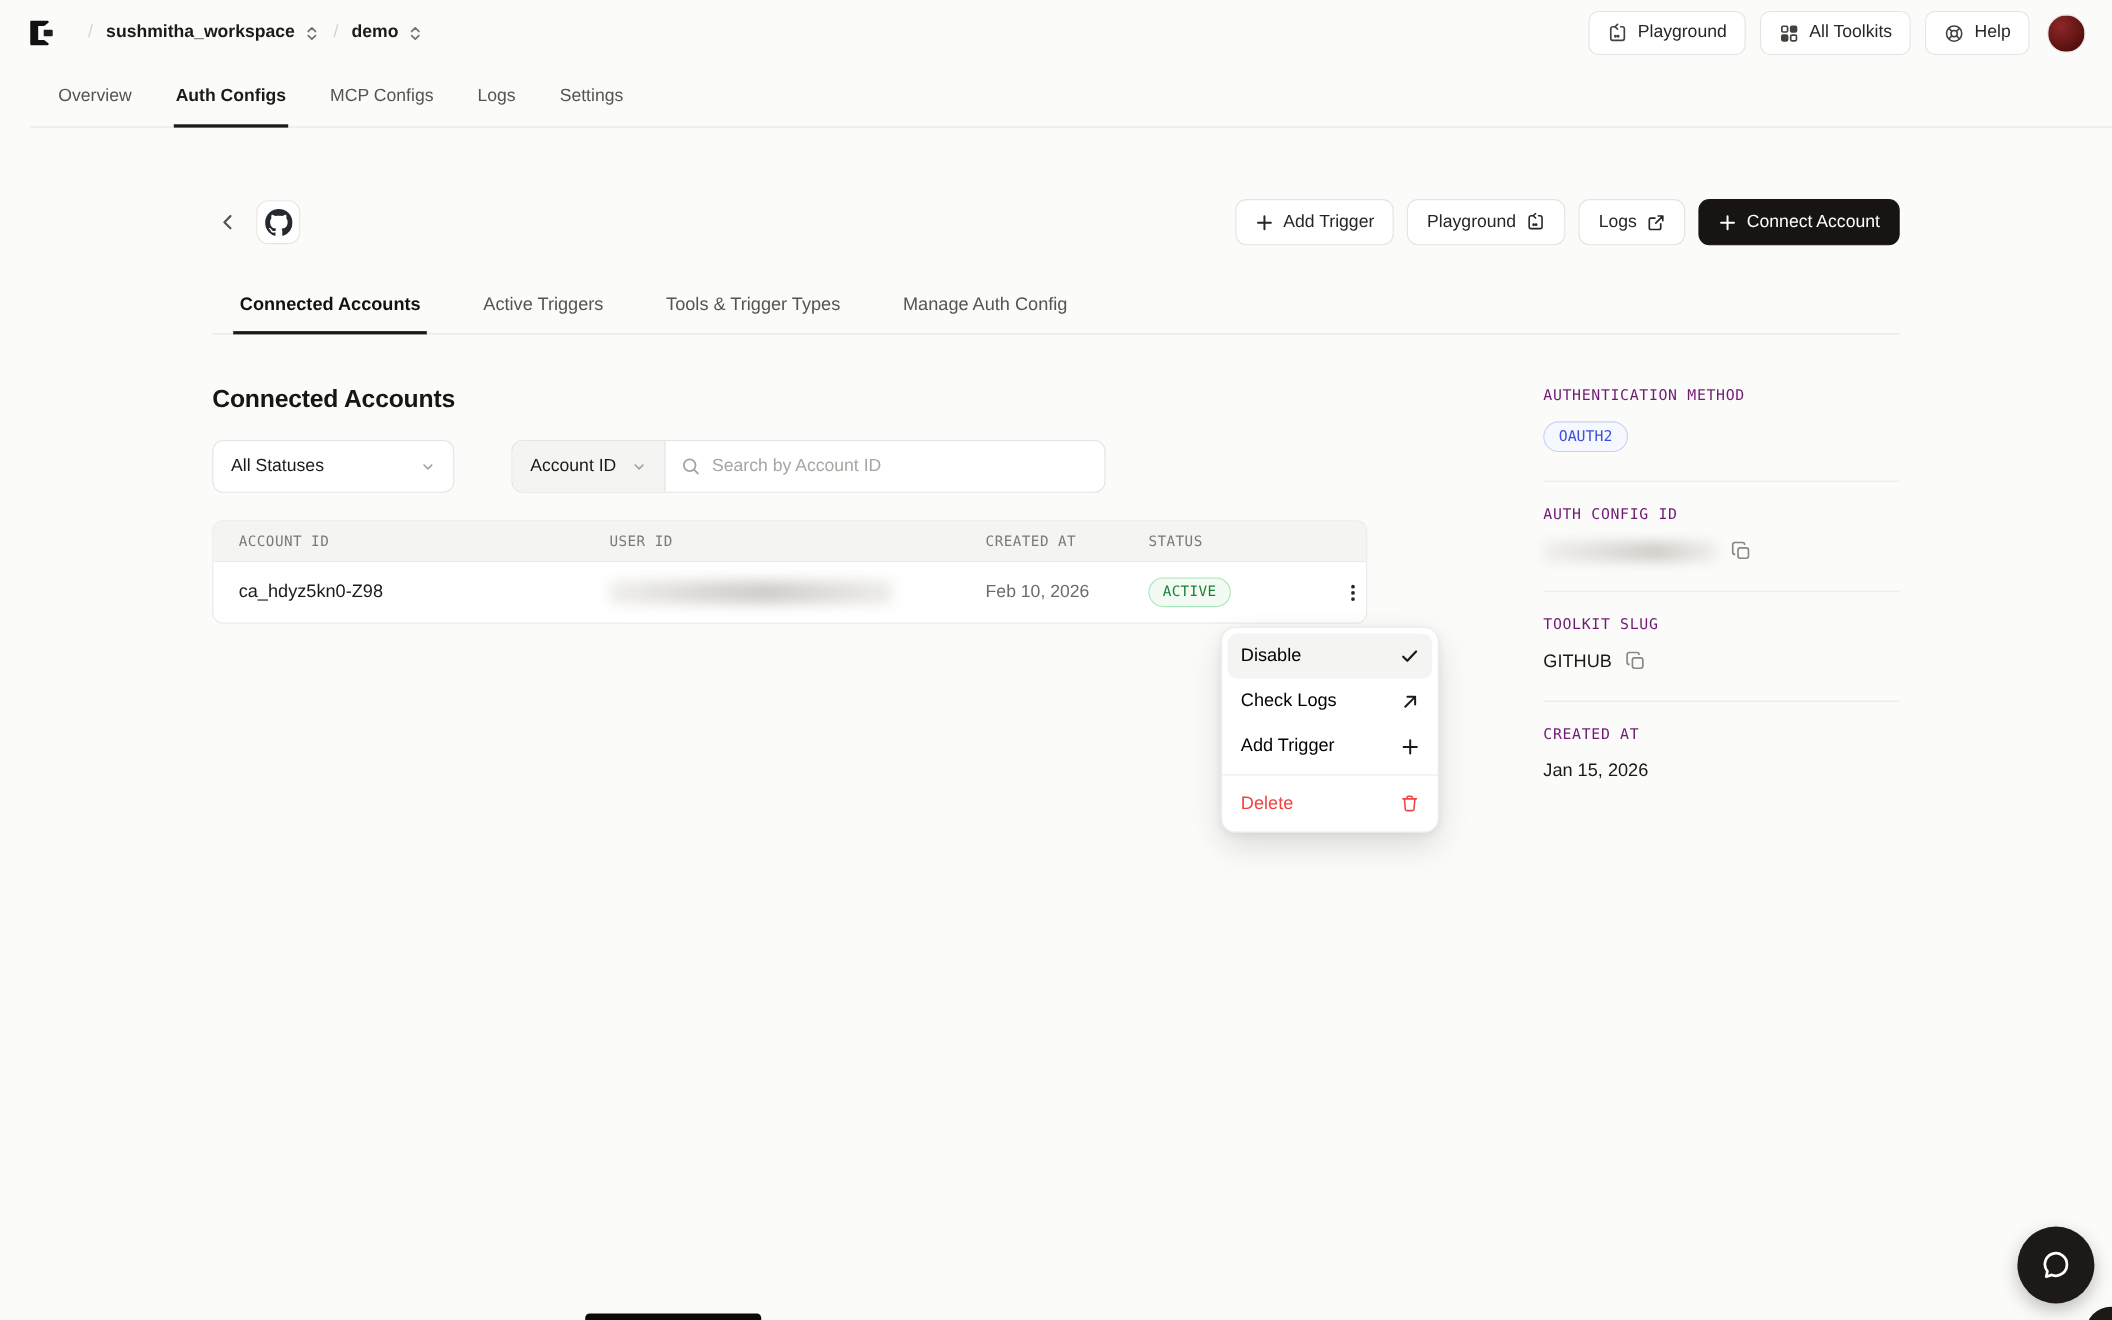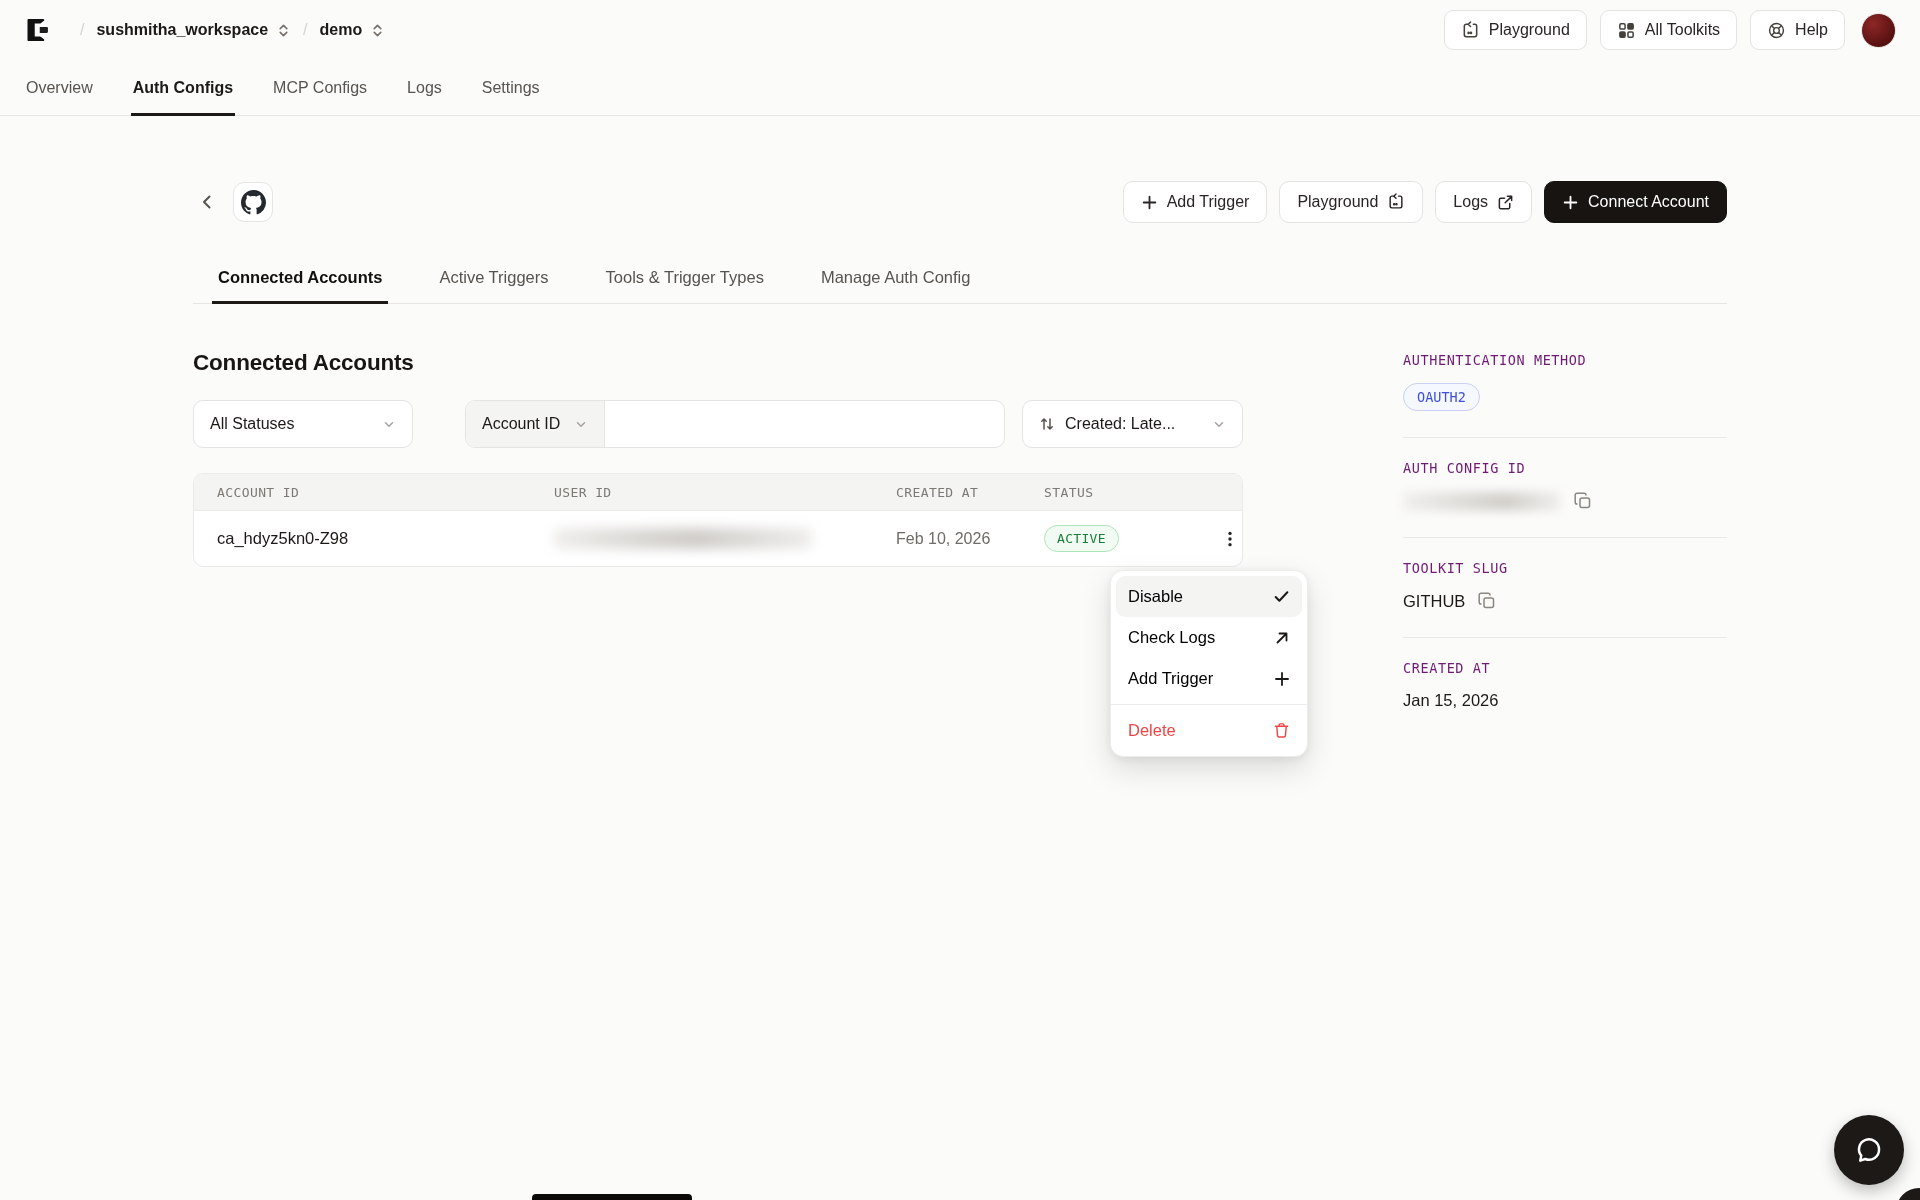--- a/index.html
+++ b/index.html
@@ -16,21 +16,21 @@
   .topbar-spacer { flex:1; }
   .tb-btn { display:flex; align-items:center; gap:9px; height:40px; padding:0 16px; background:#ffffff;
     border:1px solid #e5e4e2; border-radius:9px; font-size:16px; font-weight:500; color:#292524;
     cursor:pointer; margin-left:13px; font-family:inherit; }
   .tb-btn svg { color:#44403c; }
   .avatar { width:35px; height:35px; border-radius:50%; margin-left:16px; cursor:pointer;
     background:radial-gradient(circle at 35% 30%, #8e2727, #5c1212 65%, #3d0b0b); border:1px solid #e7e5e4; }
 
   
   .main-tabs { height:56px; display:flex; align-items:stretch; padding:0 24px; gap:36px;
-    border-bottom:1px solid #e7e5e4; background:#fbfbfa; }
+    border-bottom:1px solid #e7e5e4; background:#fbfbfa;margin-left:27px; }
   .main-tab { display:flex; align-items:center; font-size:16px; color:#57534e; cursor:pointer;
     position:relative; padding:0 2px; }
   .main-tab.active { color:#1c1917; font-weight:700; }
   .main-tab.active::after { content:""; position:absolute; left:0; right:0; bottom:-1px; height:3px; background:#1c1917; }
 
   
   .page-wrap { padding:0 193px; }
   .title-row { margin-top:64px; display:flex; align-items:center; height:44px; }
   .back-btn { width:28px; height:28px; display:flex; align-items:center; justify-content:center;
     cursor:pointer; color:#57534e; margin-right:12px; background:none; border:none; }
@@ -265,33 +265,29 @@
         </div>
         <div class="search-group">
           <div class="search-field-sel">
             <span>Account ID</span>
             <span class="chev">
               <svg width="14" height="14" viewBox="0 0 16 16" fill="none" stroke="currentColor" stroke-width="1.7" stroke-linecap="round" stroke-linejoin="round">
                   <path d="M4 6.5 8 10.5 12 6.5"></path>
                 </svg>
             </span>
           </div>
-        </div>
-        <div class="select sel-sort">
-          <span class="chev" style="color:#57534e">
-            <svg width="16" height="16" viewBox="0 0 16 16" fill="none" stroke="currentColor" stroke-width="1.5" stroke-linecap="round" stroke-linejoin="round">
-                <path d="M5 13V3M5 3 2.8 5.2M5 3l2.2 2.2M11 3v10m0 0 2.2-2.2M11 13l-2.2-2.2"></path>
-              </svg>
-          </span>
-          <span class="sort-label">Created: Late...</span>
-          <span class="chev">
-            <svg width="14" height="14" viewBox="0 0 16 16" fill="none" stroke="currentColor" stroke-width="1.7" stroke-linecap="round" stroke-linejoin="round">
-                <path d="M4 6.5 8 10.5 12 6.5"></path>
-              </svg>
-          </span>
+          <div class="search-input-wrap">
+            <span class="chev">
+              <svg width="18" height="18" viewBox="0 0 18 18" fill="none" stroke="currentColor" stroke-width="1.6" stroke-linecap="round">
+                  <circle cx="8" cy="8" r="5.3"></circle>
+                  <path d="M12 12l3.5 3.5"></path>
+                </svg>
+            </span>
+            <input class="search-input" placeholder="Search by Account ID" style="">
+          </div>
         </div>
       </div>
 
       <div class="table">
         <div class="t-head">
           <div>ACCOUNT ID</div>
           <div>USER ID</div>
           <div>CREATED AT</div>
           <div>STATUS</div>
           <div></div>

